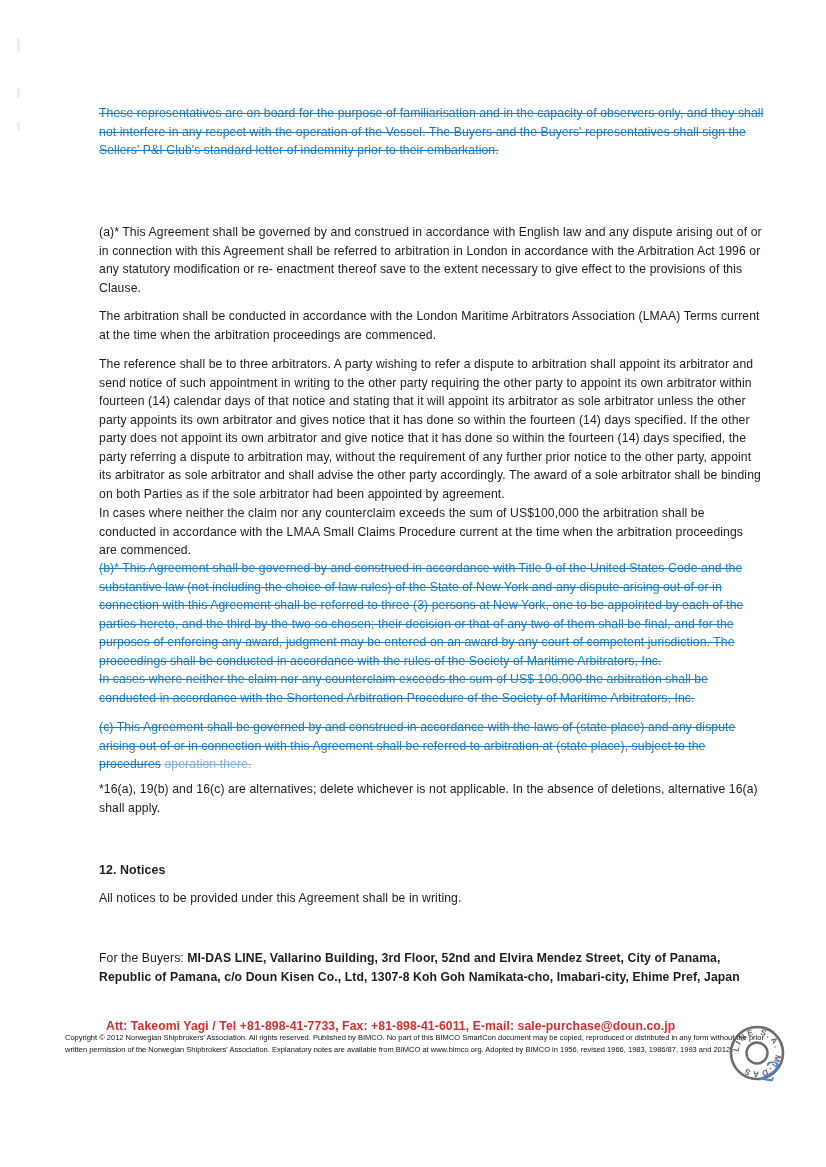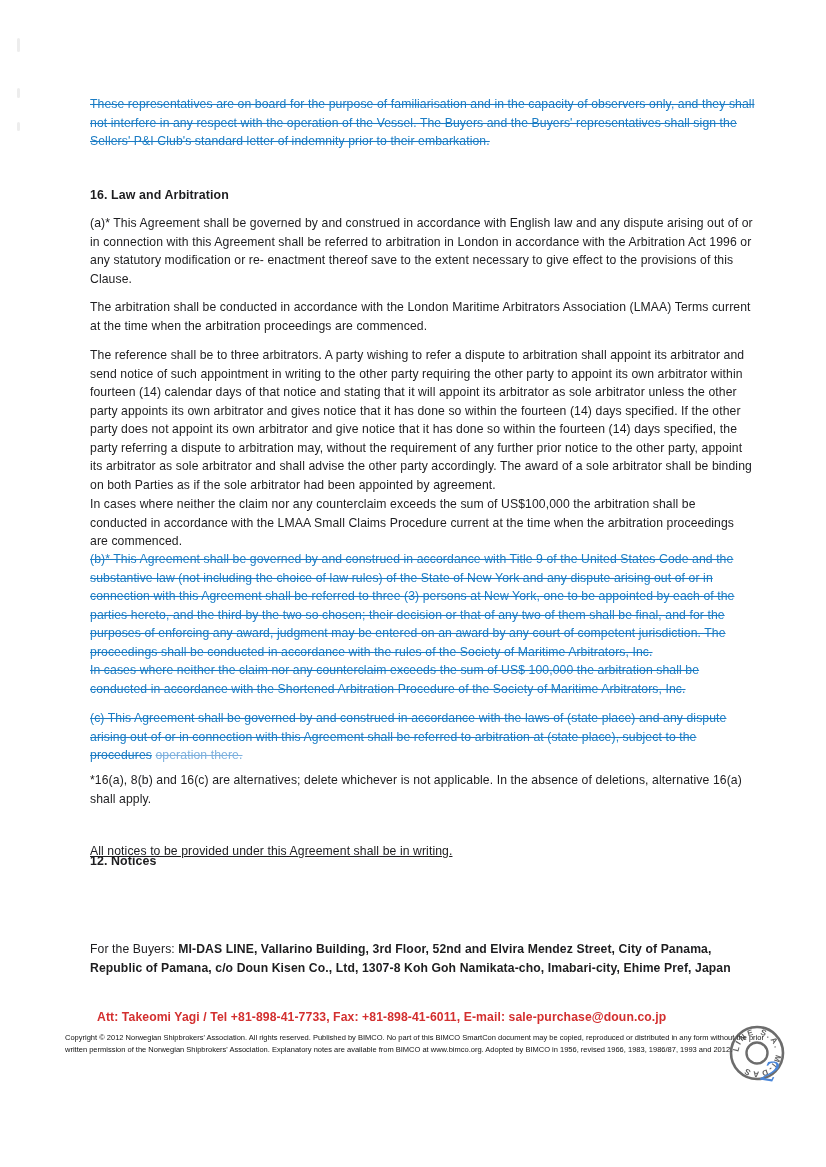--- a/index.html
+++ b/index.html
@@ -1,20 +1,20 @@
 <!DOCTYPE html>
 <html style="--strike-blue: #1b7cc4; --strike-blue-light: #7db0de; --attention-red: #d32f2f; --ink-blue: #4a86d8;"><head>
 <meta charset="utf-8">
 <style>
   html,body{margin:0;padding:0;background:#ffffff;}
   body{width:826px;height:1167px;position:relative;overflow:hidden;
        font-family:"Liberation Sans",sans-serif;color:#1d1d1f;}
   .doc{position:absolute;inset:0;background:#fff;}
   .blk{position:absolute;left:81px;width:665px;font-size:12.2px;line-height:18.5px;
-       letter-spacing:.1px;color:#1d1d1f;margin:9px;}
+       letter-spacing:.1px;color:#1d1d1f;margin:18px;}
   .bold{font-weight:bold;}
   .strike{color:var(--strike-blue,#1b7cc4);text-decoration:line-through;
           text-decoration-thickness:1.2px;}
   .strike-light{color:var(--strike-blue-light,#7db0de);text-decoration:line-through;
           text-decoration-thickness:1.2px;}
   .heading{font-weight:bold;font-size:12.4px;}
   .att{color:var(--attention-red,#d32f2f);font-weight:bold;left:88px;}
   .footer{position:absolute;left:65px;top:1032px;width:700px;font-size:7.5px;
           line-height:12px;color:#111;letter-spacing:0;}
   .stamp{position:absolute;left:728px;top:1024px;width:58px;height:58px;opacity:.82;}
@@ -27,41 +27,40 @@
 <body>
 
 <div class="doc">
 
   <div class="artifact" style="left:17px;top:38px;width:3px;height:14px;"></div>
   <div class="artifact" style="left:17px;top:88px;width:3px;height:10px;"></div>
   <div class="artifact" style="left:17px;top:122px;width:3px;height:9px;"></div>
 
   <p class="blk strike" style="top:86px;">These representatives are on board for the purpose of familiarisation and in the capacity of observers only, and they shall not interfere in any respect with the operation of the Vessel. The Buyers and the Buyers' representatives shall sign the Sellers' P&amp;I Club's standard letter of indemnity prior to their embarkation.</p>
 
-  <p class="blk heading" style="top:177px;">16. Law and Arbitration</p>
 
   <p class="blk" style="top:205px;">(a)* This Agreement shall be governed by and construed in accordance with English law and any dispute arising out of or in connection with this Agreement shall be referred to arbitration in London in accordance with the Arbitration Act 1996 or any statutory modification or re- enactment thereof save to the extent necessary to give effect to the provisions of this Clause.</p>
 
   <p class="blk" style="top:289px;">The arbitration shall be conducted in accordance with the London Maritime Arbitrators Association (LMAA) Terms current at the time when the arbitration proceedings are commenced.</p>
 
   <p class="blk" style="top:337px;">The reference shall be to three arbitrators. A party wishing to refer a dispute to arbitration shall appoint its arbitrator and send notice of such appointment in writing to the other party requiring the other party to appoint its own arbitrator within fourteen (14) calendar days of that notice and stating that it will appoint its arbitrator as sole arbitrator unless the other party appoints its own arbitrator and gives notice that it has done so within the fourteen (14) days specified. If the other party does not appoint its own arbitrator and give notice that it has done so within the fourteen (14) days specified, the party referring a dispute to arbitration may, without the requirement of any further prior notice to the other party, appoint its arbitrator as sole arbitrator and shall advise the other party accordingly. The award of a sole arbitrator shall be binding on both Parties as if the sole arbitrator had been appointed by agreement.</p>
 
   <p class="blk" style="top:486px;">In cases where neither the claim nor any counterclaim exceeds the sum of US$100,000 the arbitration shall be conducted in accordance with the LMAA Small Claims Procedure current at the time when the arbitration proceedings are commenced.</p>
 
   <p class="blk strike" style="top:541px;">(b)* This Agreement shall be governed by and construed in accordance with Title 9 of the United States Code and the substantive law (not including the choice of law rules) of the State of New York and any dispute arising out of or in connection with this Agreement shall be referred to three (3) persons at New York, one to be appointed by each of the parties hereto, and the third by the two so chosen; their decision or that of any two of them shall be final, and for the purposes of enforcing any award, judgment may be entered on an award by any court of competent jurisdiction. The proceedings shall be conducted in accordance with the rules of the Society of Maritime Arbitrators, Inc.</p>
 
   <p class="blk strike" style="top:652px;">In cases where neither the claim nor any counterclaim exceeds the sum of US$ 100,000 the arbitration shall be conducted in accordance with the Shortened Arbitration Procedure of the Society of Maritime Arbitrators, Inc.</p>
 
   <p class="blk" style="top:700px;"><span class="strike">(c) This Agreement shall be governed by and construed in accordance with the laws of (state place) and any dispute arising out of or in connection with this Agreement shall be referred to arbitration at (state place), subject to the procedures</span> <span class="strike-light">operation there.</span></p>
 
-  <p class="blk" style="top:762px;">*16(a), 8(b) and 16(c) are alternatives; delete whichever is not applicable. In the absence of deletions, alternative 16(a) shall apply.</p>
+  <p class="blk" style="top:762px;">*16(a), 19(b) and 16(c) are alternatives; delete whichever is not applicable. In the absence of deletions, alternative 16(a) shall apply.</p>
 
   <p class="blk heading" style="top:843px;">12. Notices</p>
 
-  <p class="blk" style="top:833px;text-decoration:underline;">All notices to be provided under this Agreement shall be in writing.</p>
+  <p class="blk" style="top:871px;">All notices to be provided under this Agreement shall be in writing.</p>
 
 
   <p class="blk" style="top:931px;"><span>For the Buyers: </span><span class="bold">MI-DAS LINE, Vallarino Building, 3rd Floor, 52nd and Elvira Mendez Street, City of Panama, Republic of Pamana, c/o Doun Kisen Co., Ltd, 1307-8 Koh Goh Namikata-cho, Imabari-city, Ehime Pref, Japan</span></p>
 
   <p class="blk att" style="top:999px;">Att: Takeomi Yagi / Tel +81-898-41-7733, Fax: +81-898-41-6011, E-mail: sale-purchase@doun.co.jp</p>
 
   <div class="footer">Copyright © 2012 Norwegian Shipbrokers' Association. All rights reserved. Published by BIMCO. No part of this BIMCO SmartCon document may be copied, reproduced or distributed in any form without the prior written permission of the Norwegian Shipbrokers' Association. Explanatory notes are available from BIMCO at www.bimco.org. Adopted by BIMCO in 1956, revised 1966, 1983, 1986/87, 1993 and 2012.</div>
 
   <svg class="stamp" viewBox="0 0 58 58">
     <circle cx="29" cy="29" r="26" fill="none" stroke="#4c4c4c" stroke-width="2.6"></circle>

